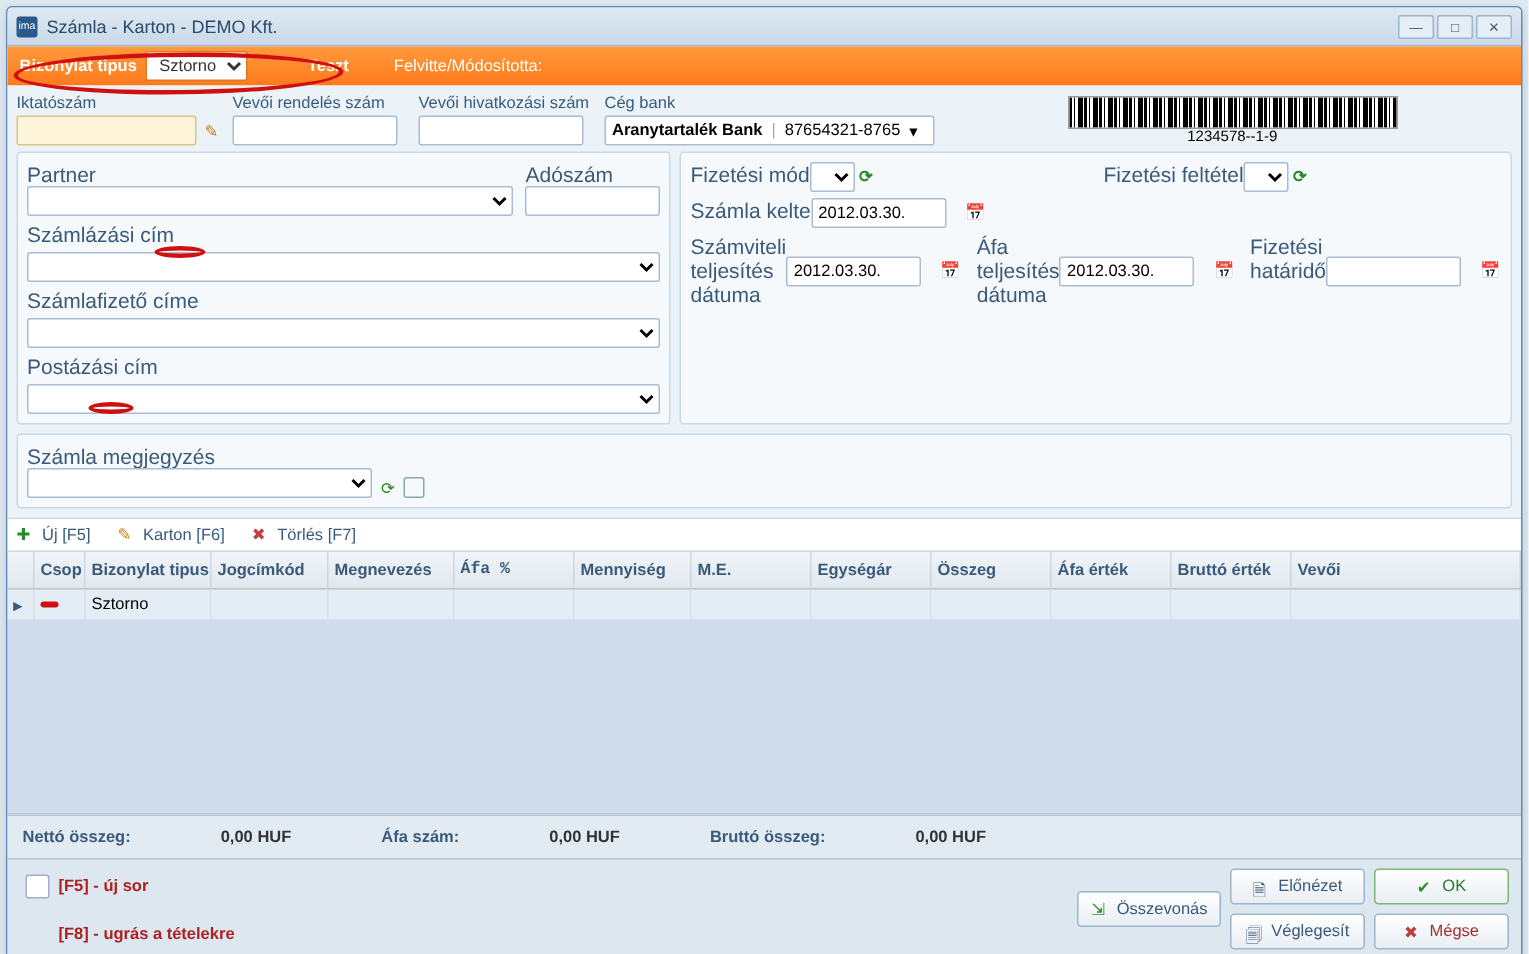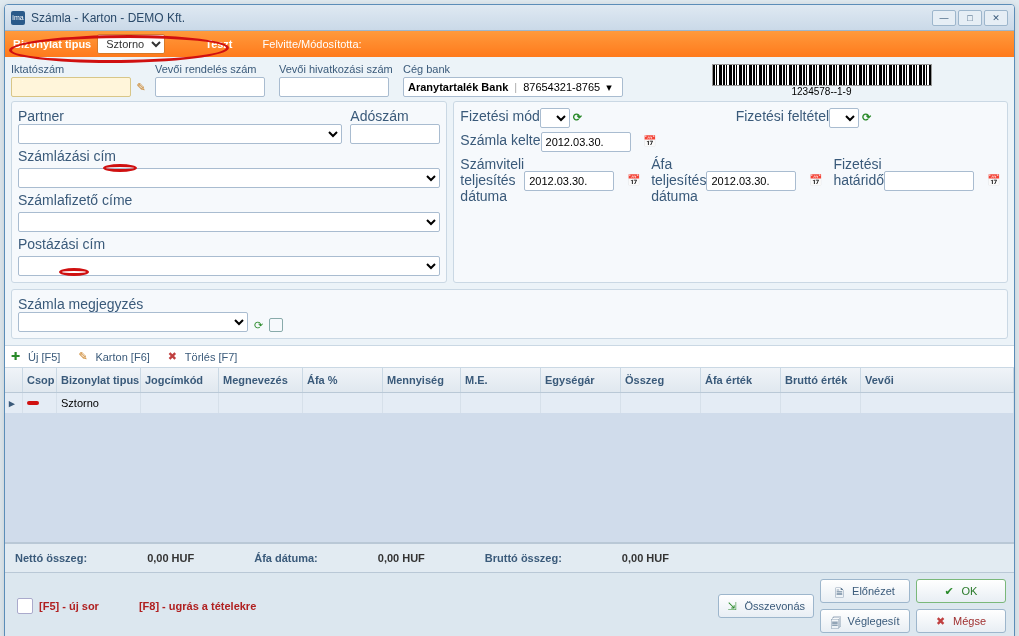--- a/index.html
+++ b/index.html
@@ -51,31 +51,31 @@
 .note-sec .nf { display:flex; flex-direction:column;}
 .note-sec select{ width:230px;}
 
 .toolbar { background:#fff; border-top:1px solid #cad8e4; border-bottom:1px solid #cad8e4; padding:4px 6px; display:flex; gap:18px; align-items:center;}
 .toolbar .tb-btn { display:flex; align-items:center; gap:4px; color:#3a5a7a; cursor:default;}
 .toolbar .tb-btn .ic{ width:13px; height:13px;}
 
 .grid-area { background:#eab308; }
 .grid-head { display:flex; background:linear-gradient(#f0f4f8,#e0e8ef); border-bottom:1px solid #b9c8d6; }
 .grid-head .gh { padding:6px 4px; color:#3a5a7a; font-weight:bold; font-size:11px; border-right:1px solid #cad8e4; white-space:nowrap; overflow:hidden;}
-.gh0{width:18px;} .gh1{width:34px;} .gh2{width:84px;} .gh3{width:78px;} .gh4{width:84px;} .gh5{width:80px;} .gh6{width:78px;} .gh7{width:80px;} .gh8{width:80px;} .gh9{width:80px;} .gh10{width:80px;} .gh11{width:80px;} .gh12{flex:1;}
+.gh0{width:18px;} .gh1{width:34px;} .gh2{width:84px;} .gh3{width:78px;} .gh4{width:84px;} .gh5{width:80px;font-family:Liberation Mono, monospace;} .gh6{width:78px;} .gh7{width:80px;} .gh8{width:80px;} .gh9{width:80px;} .gh10{width:80px;} .gh11{width:80px;} .gh12{flex:1;}
 .grid-body { height:150px; background:#d0dceb; border-bottom:1px solid #b9c8d6; overflow:auto;}
 .grid-row { display:flex; background:#e4ecf5; height:20px; align-items:center;}
 .grid-row .gc { padding:0 4px; border-right:1px solid #d6e0ea; height:100%; display:flex; align-items:center; overflow:hidden;}
 .arrow-cell{ color:#3a5a7a; font-weight:bold;}
 
 .totals { background:#e2ebf2; border-top:1px solid #b9c8d6; padding:8px 10px; display:flex; gap:60px; color:#3a5a7a; font-weight:bold;}
 .totals .t-val { margin-left:60px; color:#333;}
 
 .footer { background:#dce7ef; padding:6px 8px; display:flex; align-items:center; gap:8px; border-top:1px solid #b9c8d6;}
-.footer .left-hints { flex:1; display:flex; flex-direction:row; gap:18px; padding-left:4px;}
+.footer .left-hints { flex:1; display:flex; flex-direction:column; gap:18px; padding-left:4px;}
 .footer .hint { color:#b02020; font-weight:bold; font-size:11px; display:flex; align-items:center; gap:6px;}
 .footer .hint .hic{ width:16px; height:16px; background:#fff; border:1px solid #aac; border-radius:2px;}
 .footer .btns { display:flex; gap:6px; flex-wrap:wrap; align-items:center;}
 .fbtn { min-width:90px; height:24px; background:linear-gradient(#fff,#e8eef4); border:1px solid #9db6cc; border-radius:3px; display:flex; align-items:center; justify-content:center; gap:5px; color:#3a5a7a; font-size:11px; padding:0 8px;}
 .fbtn.ok{ color:#2a7a2a; border-color:#7ab87a;}
 .fbtn.cancel{ color:#a03030;}
 .fbtn .fic{ width:12px; height:12px;}
 .btn-col { display:flex; flex-direction:column; gap:6px;}
 
 
@@ -269,21 +269,21 @@
         <div class="gc gh9"></div>
         <div class="gc gh10"></div>
         <div class="gc gh11"></div>
         <div class="gc gh12"></div>
       </div>
     </div>
   </div>
 
   <div class="totals">
     <span><span>Nettó összeg:</span><span class="t-val">0,00 HUF</span></span>
-    <span><span>Áfa dátuma:</span><span class="t-val">0,00 HUF</span></span>
+    <span><span>Áfa szám:</span><span class="t-val">0,00 HUF</span></span>
     <span><span>Bruttó összeg:</span><span class="t-val">0,00 HUF</span></span>
   </div>
 
   <div class="footer">
     <div class="left-hints">
       <div class="hint">
           <span class="hic"></span>
           <span>[F5] - új sor</span>
         </div>
       <div class="hint">

